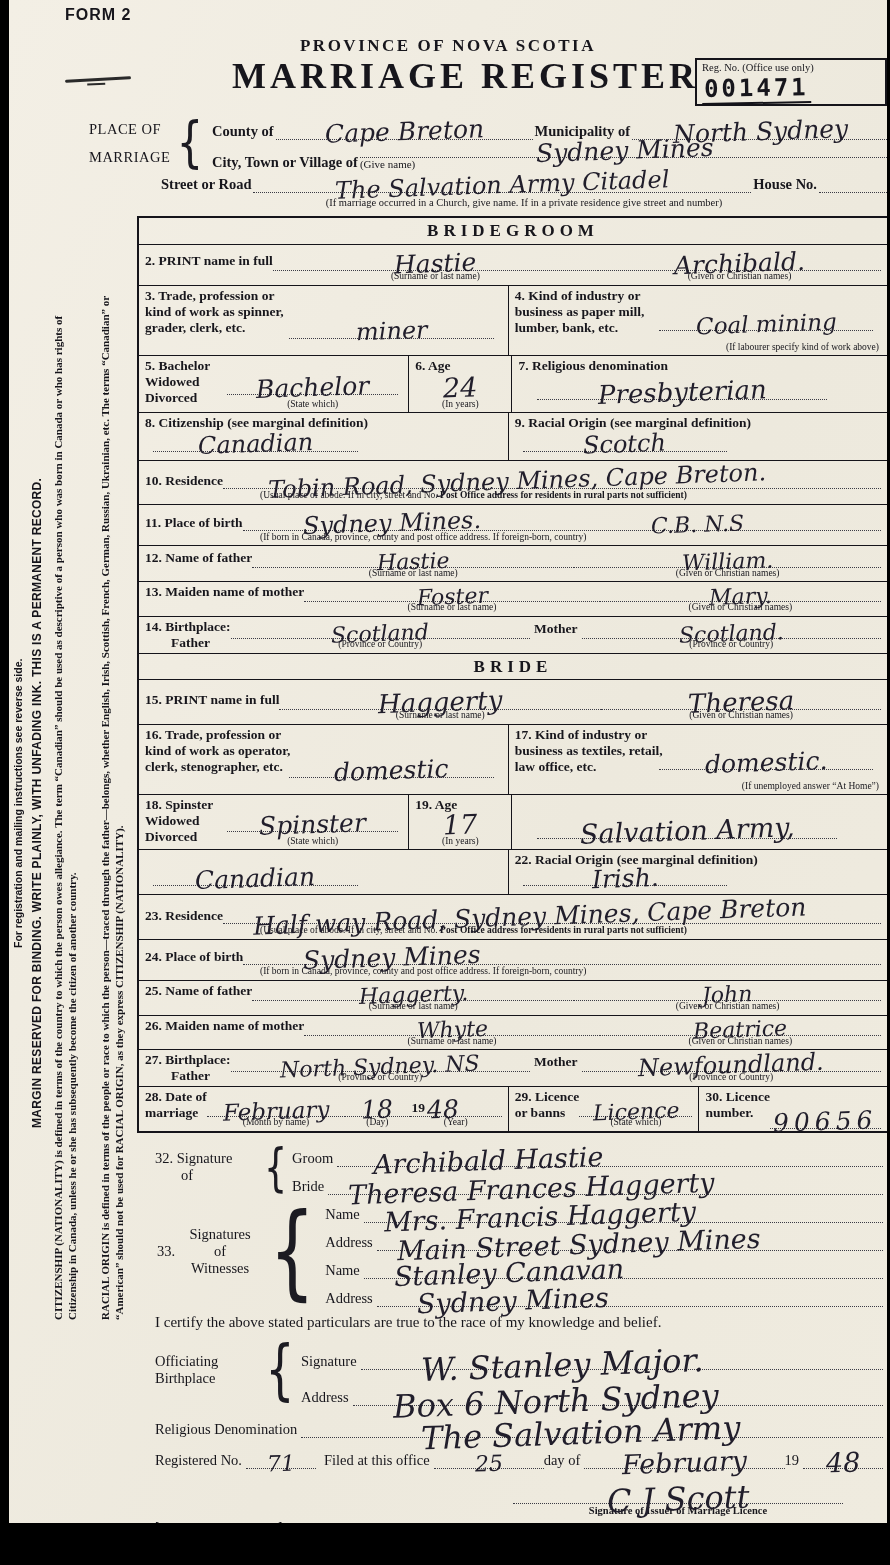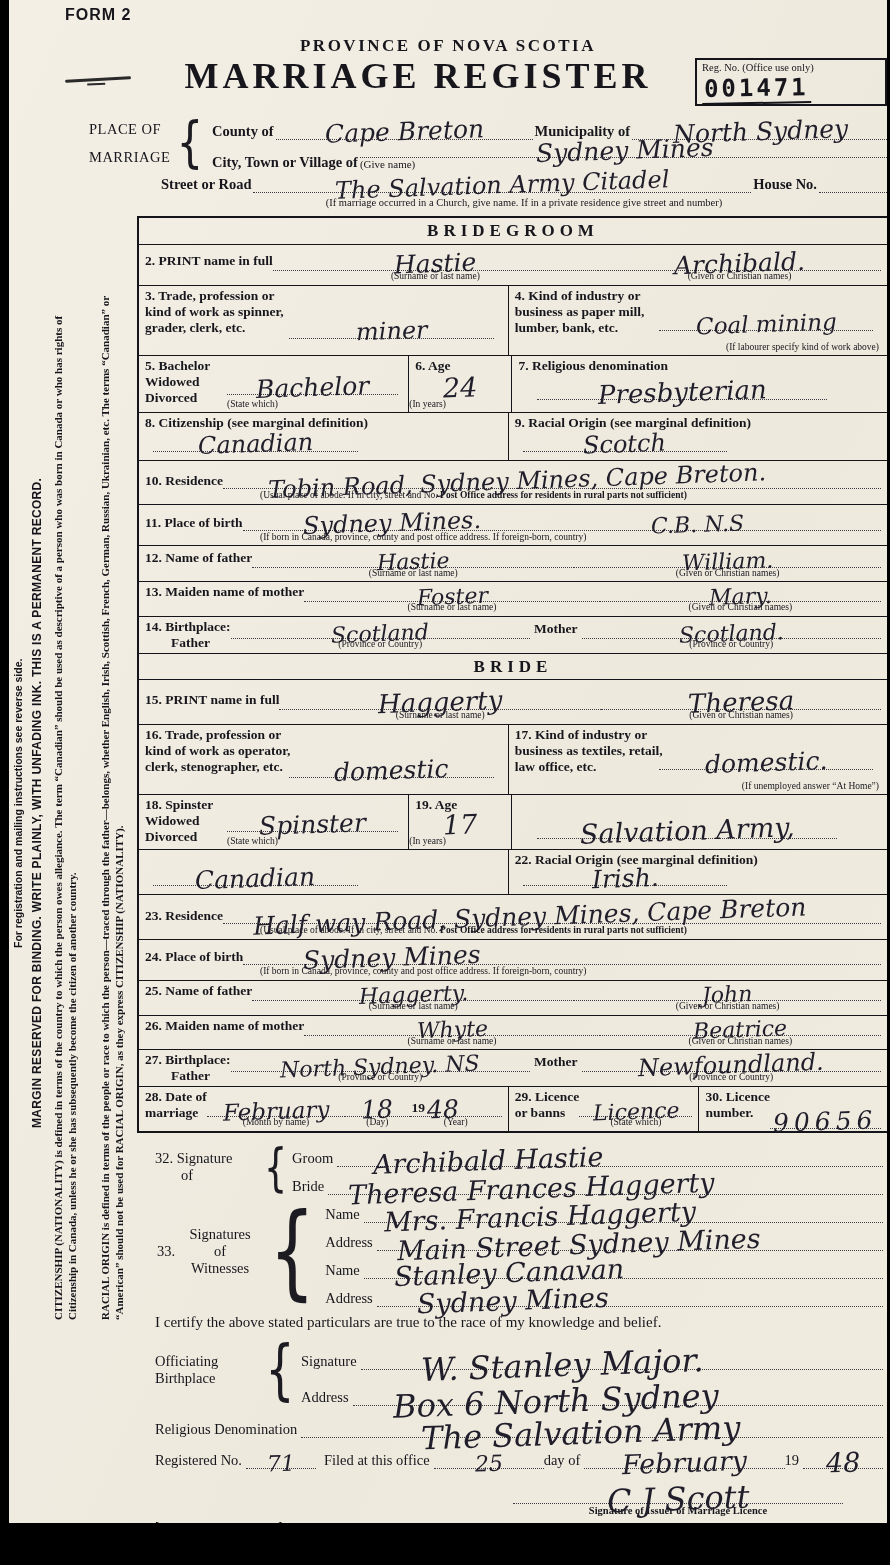--- a/index.html
+++ b/index.html
@@ -16,21 +16,21 @@
   
   .margin-strip{position:absolute;left:3px;top:286px;height:1034px;display:flex;gap:3px;}
   .vtext{writing-mode:vertical-rl;transform:rotate(180deg);height:100%;font-weight:700;color:#15141a;}
   .v1{font-family:"Liberation Sans",sans-serif;font-size:10.5px;width:15px;text-align:center;}
   .v2{font-family:"Liberation Sans",sans-serif;font-size:12px;width:18px;text-align:center;letter-spacing:.3px;}
   .v3{font-size:11px;width:44px;line-height:1.3;}
   .v4{font-size:11px;width:48px;line-height:1.3;}
 
   .main{position:absolute;left:128px;top:0;width:752px;}
   .province{margin-top:36px;text-align:center;font-weight:700;font-size:17px;letter-spacing:2.5px;margin-right:130px;}
-  .title{text-align:center;font-weight:700;font-size:36px;letter-spacing:4px;line-height:1.05;margin:2px 190px 16px 0;}
+  .title{text-align:right;font-weight:700;font-size:36px;letter-spacing:4px;line-height:1.05;margin:2px 190px 16px 0;}
   .regbox{position:absolute;top:58px;right:2px;width:192px;height:48px;border:2px solid #15141a;
           padding:2px 5px;box-sizing:border-box;}
   .reg-label{font-size:10.5px;white-space:nowrap;}
   .reg-value{font-family:"DejaVu Sans Mono",monospace;font-weight:700;font-size:24px;letter-spacing:3px;
              border-bottom:2.5px solid #15141a;display:inline-block;transform:rotate(-1deg);margin-top:1px;padding:0 2px;}
 
   .place{display:flex;margin-left:-48px;margin-top:4px;}
   .place-left{display:flex;flex-direction:column;justify-content:space-around;font-size:14.5px;
               letter-spacing:.5px;padding-top:4px;}
   .brace{font-family:"DejaVu Sans",sans-serif;color:#1c1b22;line-height:1;}
@@ -51,21 +51,21 @@
   
   .tbl{border:2.5px solid #15141a;margin-top:8px;}
   .trow{display:flex;border-top:1.5px solid #15141a;position:relative;box-sizing:border-box;}
   .trow.first{border-top:none;}
   .thead{justify-content:center;align-items:center;font-weight:700;font-size:17px;letter-spacing:5px;min-height:26px;}
   .c{position:relative;box-sizing:border-box;padding:2px 6px;}
   .c+.c{border-left:1.5px solid #15141a;}
   .lbl{font-size:13.5px;font-weight:600;line-height:1.18;}
   .cap{font-size:9.5px;text-align:center;line-height:1.25;}
   .absseg{position:absolute;border-bottom:1.5px dotted #3b3b45;display:flex;justify-content:center;align-items:flex-end;}
-  .abscap{position:absolute;font-size:9.5px;text-align:left;}
+  .abscap{position:absolute;font-size:9.5px;text-align:center;}
   .hrow{display:flex;}
   .lblcol{display:flex;flex-direction:column;align-self:flex-start;}
   .mbc{align-self:flex-end;margin-bottom:14px;}
   .endlbl{align-self:flex-end;padding:0 4px;white-space:nowrap;}
   .indent{padding-left:26px;}
   .capline{font-size:9.5px;padding-left:115px;line-height:1.3;}
   .yr{font-size:13.5px;font-weight:600;padding:0 2px;align-self:flex-end;}
 
   
   .sig{margin-left:18px;margin-top:6px;padding-right:6px;}

